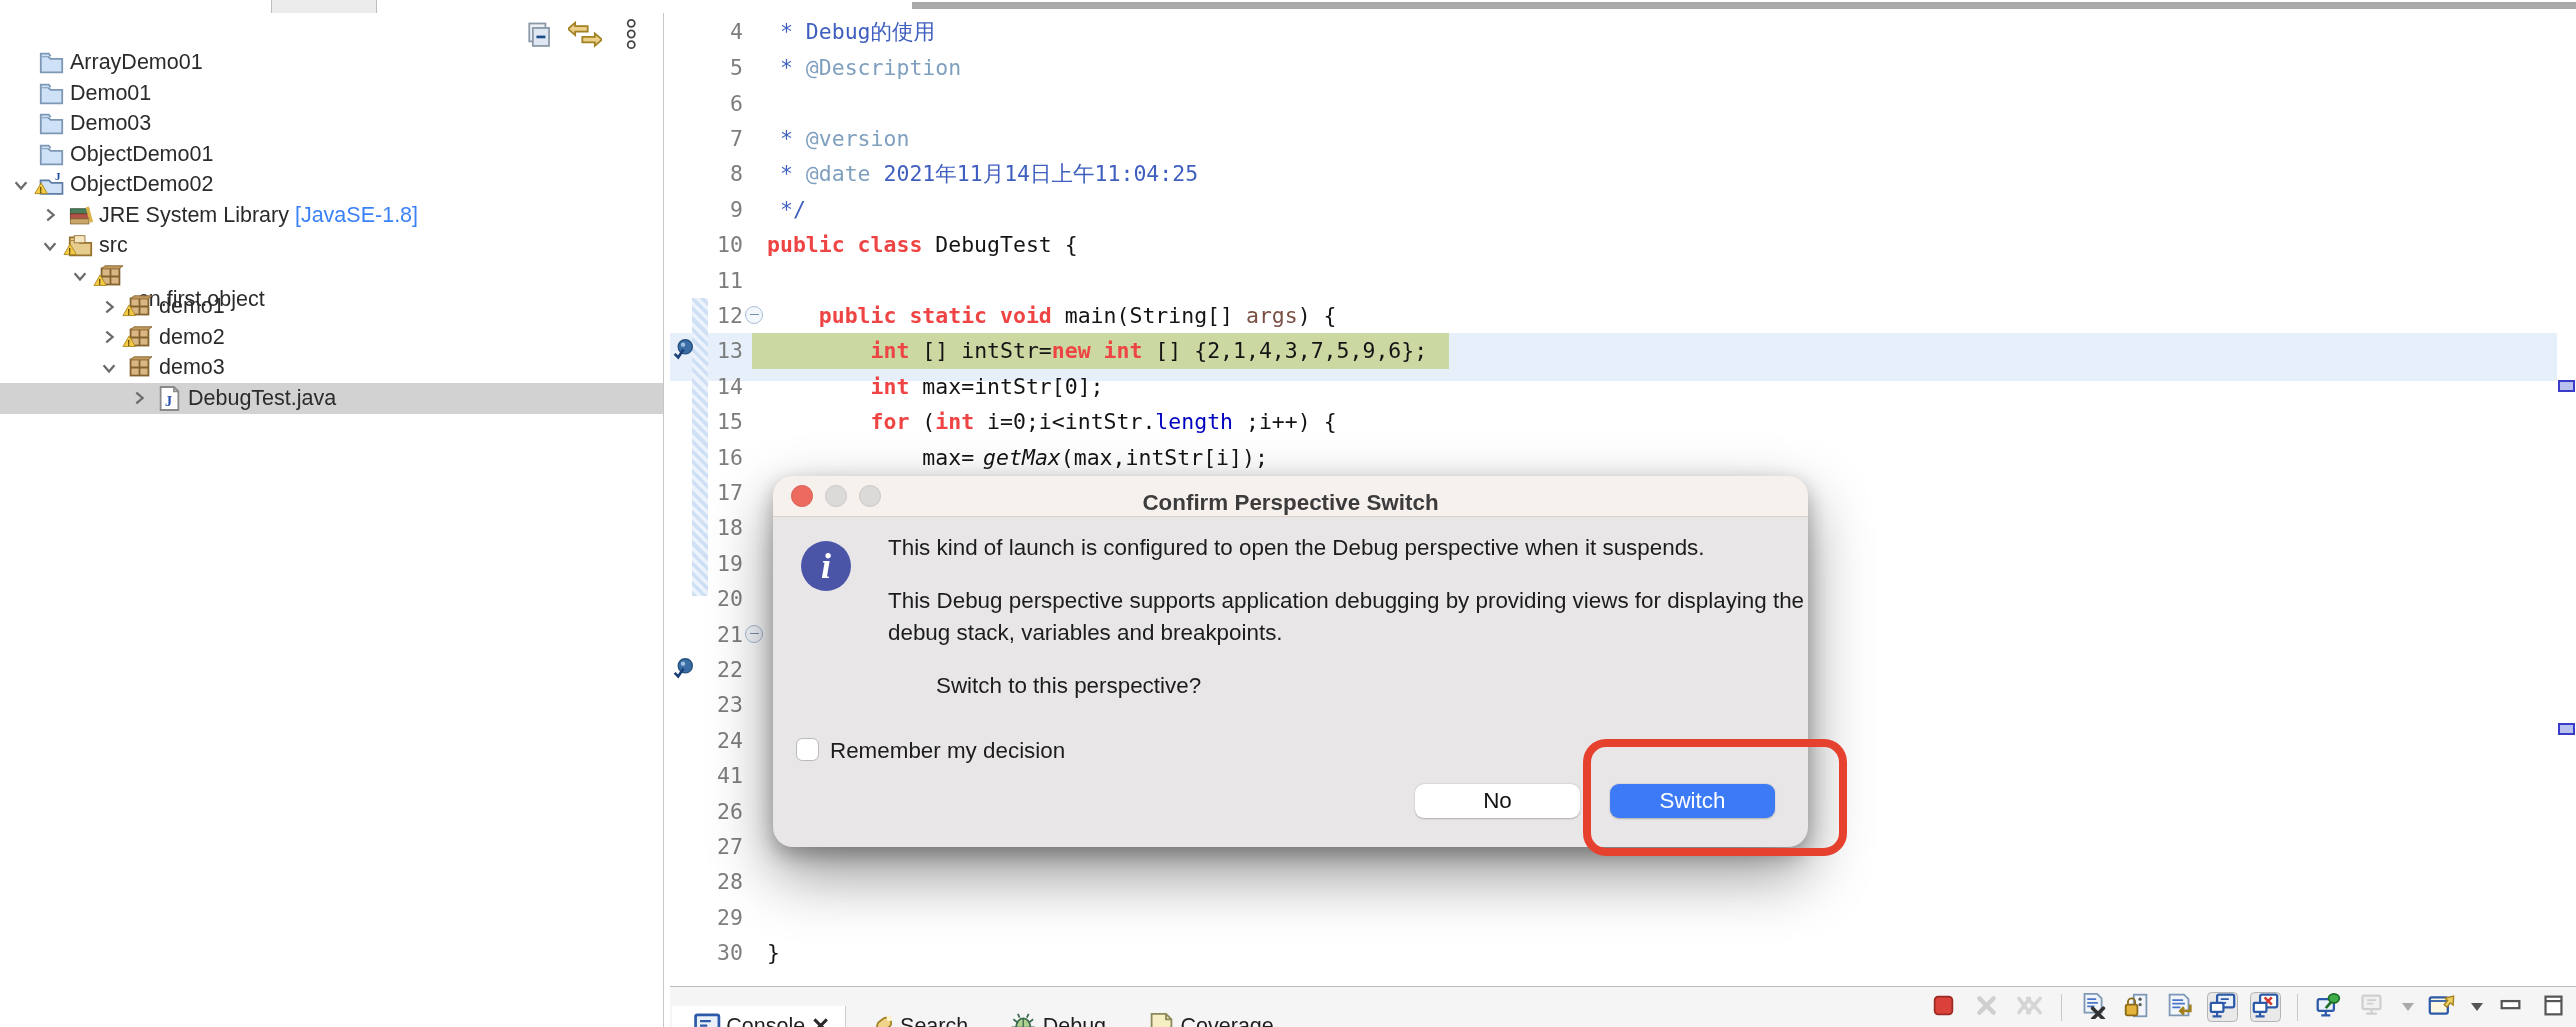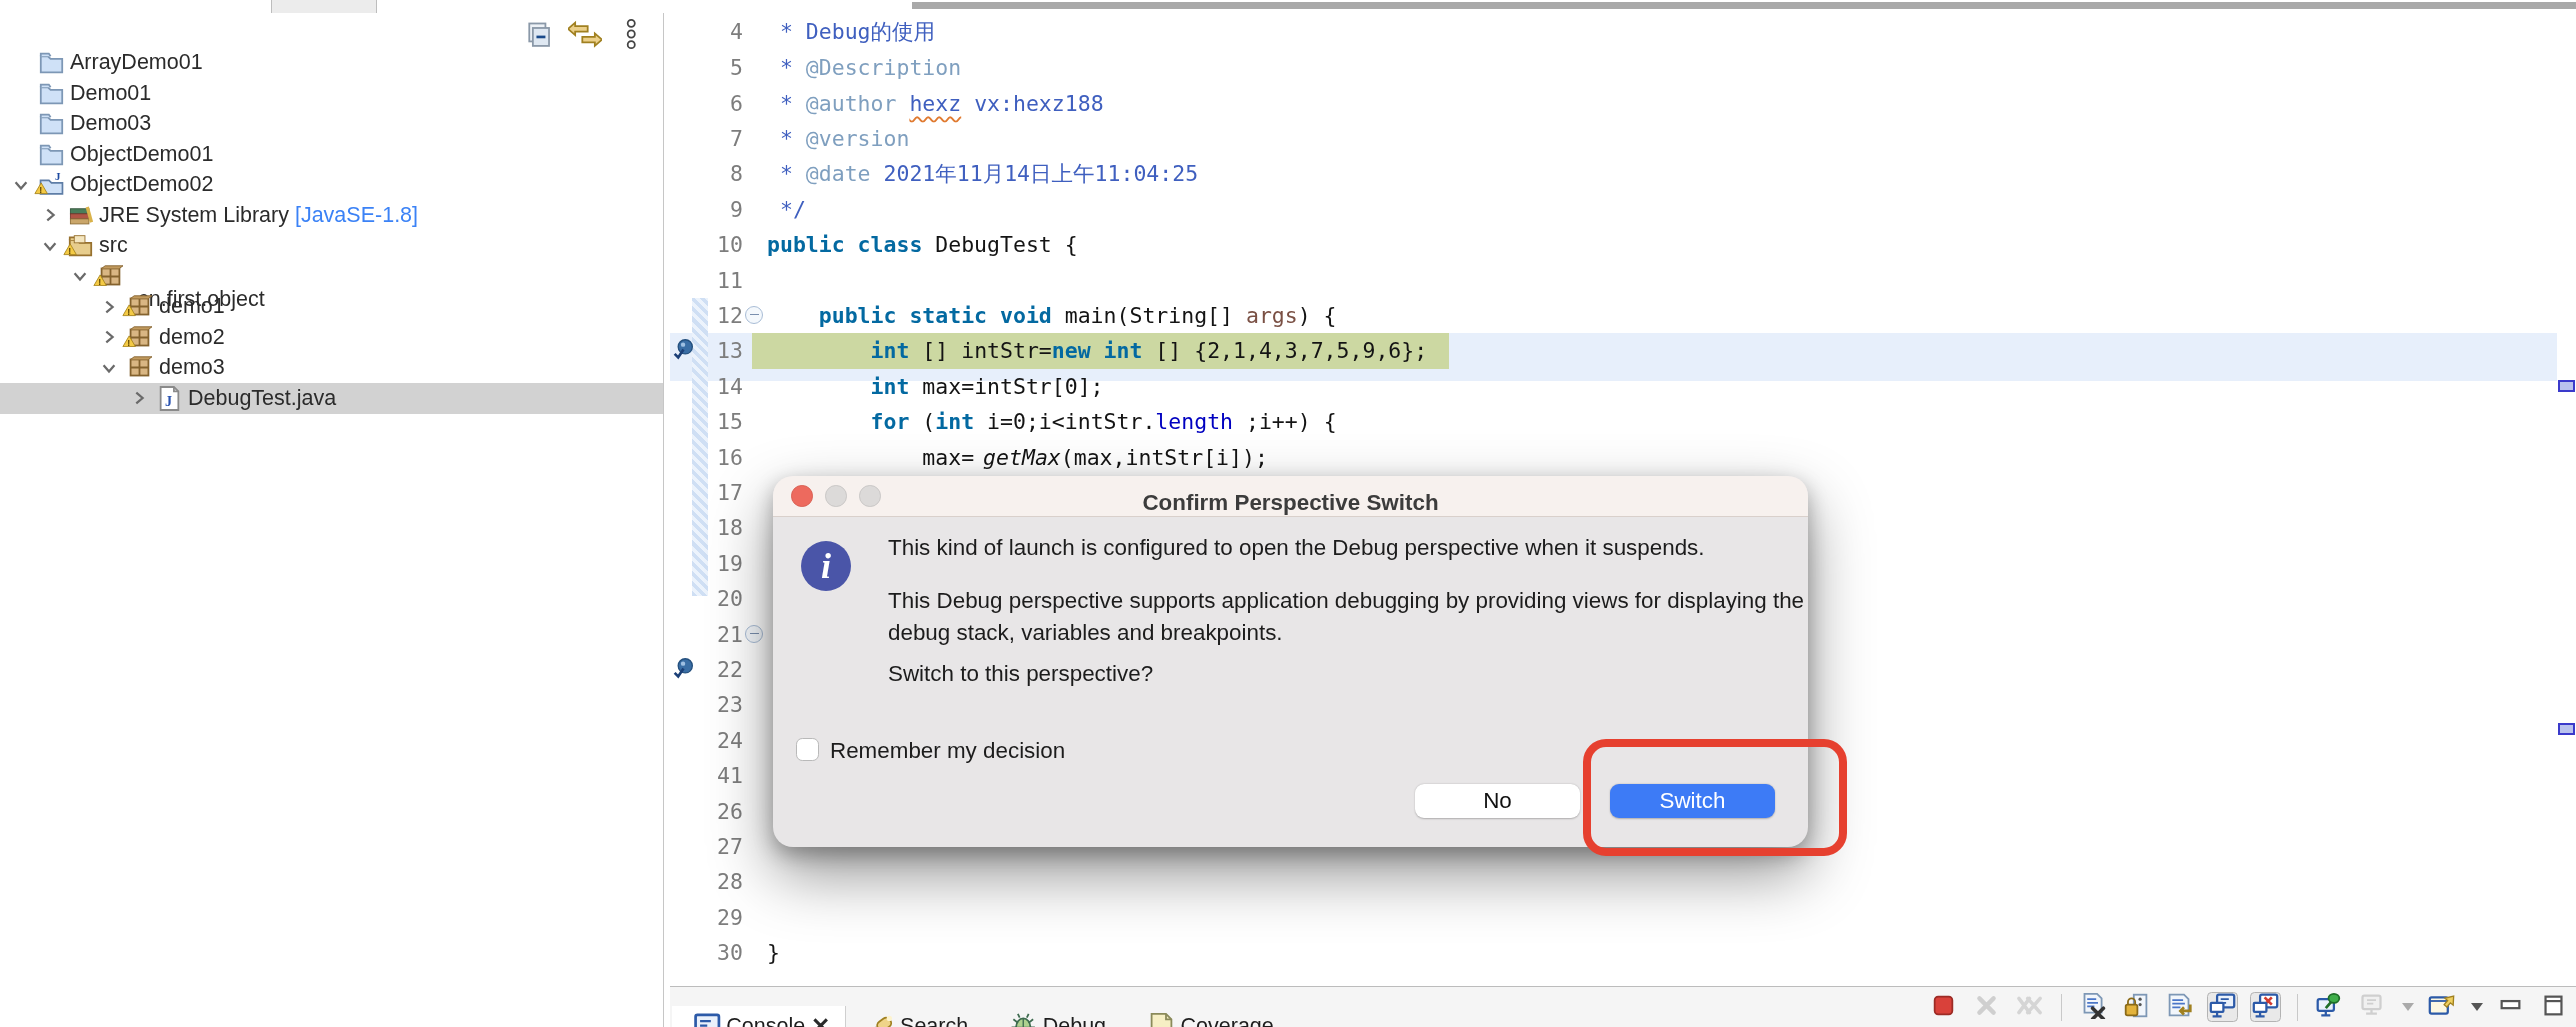--- a/index.html
+++ b/index.html
@@ -33,21 +33,21 @@
   .cline{position:absolute;left:0;height:36px;width:1887px;}
   .lnum{position:absolute;left:0px;top:0;width:73px;text-align:right;color:#7d7d7d;line-height:36px;}
   .ctext{position:absolute;left:97px;top:0;line-height:36px;white-space:pre;}
   .fold{position:absolute;left:75px;top:8px;width:18px;height:18px;border:1.8px solid #a9bdd6;border-radius:50%;
         background:#f4f8fc;box-sizing:border-box;display:flex;align-items:center;justify-content:center;}
   .fold::after{content:"";width:9px;height:1.8px;background:#7a8fae;}
   .bpicon{position:absolute;left:1.8px;width:23px;height:23px;}
   .ovmark{position:absolute;left:1888px;width:12.5px;height:8px;border:2.7px solid #3a3acb;background:#b9c2ee;}
   .tk-doc{color:#3F5FBF;}
   .tk-tag{color:#7F9FBF;}
-  .tk-kw{color:#0369a1;font-weight:bold;}
+  .tk-kw{color:#ef4444;font-weight:bold;}
   .tk-pl{color:#141414;}
   .tk-field{color:#0000C0;}
   .tk-param{color:#7a5044;}
   .tk-italic{font-style:italic;margin-left:9px;}
   .tk-spell{text-decoration:underline wavy #e07a30;text-underline-offset:4.5px;text-decoration-thickness:1.8px;}
 
   
   #dialog{position:absolute;left:773px;top:476px;width:1035px;height:371px;border-radius:20px;
           background:#e8e6e7;box-shadow:0 27px 63px rgba(0,0,0,.42),0 7.2px 20px rgba(0,0,0,.28);z-index:20;}
   #dialog-titlebar{position:absolute;left:0;top:0;width:100%;height:40px;background:#f7f1ee;
@@ -56,21 +56,21 @@
   .tl{position:absolute;top:9px;width:21.5px;height:21.5px;border-radius:50%;}
   #tl-close{left:18px;background:#ed6a5e;border:0.9px solid #d95f52;box-sizing:border-box;}
   #tl-min{left:52px;background:#dcdad9;border:0.9px solid #c9c7c6;box-sizing:border-box;}
   #tl-max{left:86px;background:#dcdad9;border:0.9px solid #c9c7c6;box-sizing:border-box;}
   #info-badge{position:absolute;left:28px;top:65px;width:50px;height:50px;border-radius:50%;background:#4a55a8;
           display:flex;align-items:center;justify-content:center;color:#ffffff;
           font-family:"Liberation Serif",serif;font-style:italic;font-weight:bold;font-size:36px;}
   .dlg-p{position:absolute;left:115px;width:932px;font-size:22.4px;color:#1c1c1c;line-height:32px;}
   #dlg-p1{top:56px;}
   #dlg-p2{top:109px;}
-  #dlg-p3{top:182px;}
+  #dlg-p3{top:194px;margin-left:48px;}
   #dlg-check{position:absolute;left:23px;top:262px;width:23px;height:23px;background:#ffffff;border:0.9px solid #b9b9b9;
           border-radius:6.3px;box-sizing:border-box;}
   #dlg-check-label{position:absolute;left:57px;top:262px;font-size:22.4px;color:#1c1c1c;}
   .dlg-btn{position:absolute;top:308px;height:34px;border-radius:9px;font-size:22.4px;display:flex;
           align-items:center;justify-content:center;cursor:pointer;}
   #btn-no{left:642px;width:165px;background:#ffffff;color:#111111;box-shadow:0 0.9px 1.8px rgba(0,0,0,.25);}
   #btn-switch{left:837px;width:165px;background:#3d7bf6;color:#ffffff;box-shadow:0 0.9px 1.8px rgba(0,0,0,.25);}
 
   
   #annotation-rect{position:absolute;left:1583px;top:739px;width:264px;height:117px;border:8px solid #e6402f;
@@ -316,21 +316,20 @@
         <div class="cline" style="top: 1.8px;">
           <span class="lnum">4</span>
           <span class="ctext"><span class="tk-doc"> * Debug的使用</span></span>
         </div>
         <div class="cline" style="top: 37px;">
           <span class="lnum">5</span>
           <span class="ctext"><span class="tk-doc"> * </span><span class="tk-tag">@Description</span></span>
         </div>
         <div class="cline" style="top: 73px;">
           <span class="lnum">6</span>
-          <span class="ctext"><span class="tk-doc"> * </span><span class="tk-tag">@author </span><span class="tk-doc tk-spell">hexz</span><span class="tk-doc"> vx:hexz188</span></span>
         </div>
         <div class="cline" style="top: 108px;">
           <span class="lnum">7</span>
           <span class="ctext"><span class="tk-doc"> * </span><span class="tk-tag">@version</span></span>
         </div>
         <div class="cline" style="top: 143px;">
           <span class="lnum">8</span>
           <span class="ctext"><span class="tk-doc"> * </span><span class="tk-tag">@date </span><span class="tk-doc">2021年11月14日上午11:04:25</span></span>
         </div>
         <div class="cline" style="top: 179px;">

